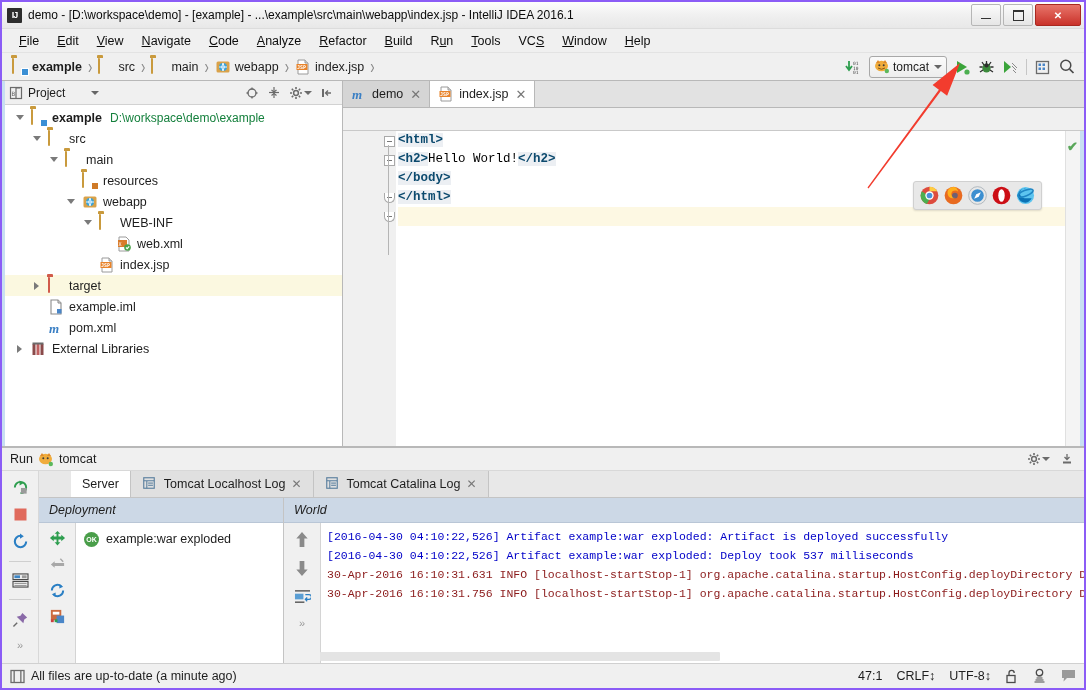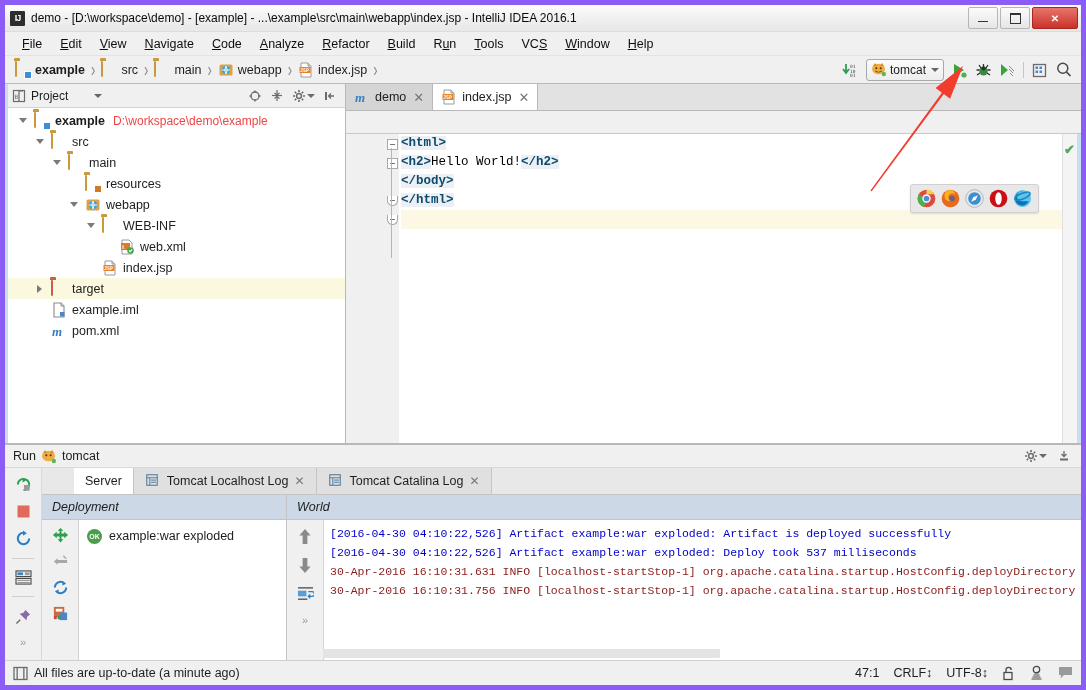--- a/index.html
+++ b/index.html
@@ -8,21 +8,21 @@
     overflow: hidden;
     font-family: "Liberation Sans", sans-serif;
     font-size: 12px;
     color: #1d1d1d;
     background: #f0f0f0;
   }
   #app {
     position: relative;
     width: 1086px; height: 690px;
     background: #f0f0f0;
-    border: 5px solid #8b5cf6;
+    border: 2px solid #8b5cf6;
     box-sizing: border-box;
     display: flex;
     flex-direction: column;
   }
 
   
   .titlebar {
     height: 26px;
     background: linear-gradient(to bottom, #fdfdfd 0%, #f0f0f0 50%, #e8e8e8 100%);
     display: flex; align-items: center;
@@ -174,21 +174,21 @@
   .tri-dn {
     width:0;height:0;border-left:4.5px solid transparent;border-right:4.5px solid transparent;
     border-top:5px solid #7a7a7a;
   }
   .tri-rt {
     width:0;height:0;border-top:4.5px solid transparent;border-bottom:4.5px solid transparent;
     border-left:5px solid #7a7a7a;
   }
   .tlabel { margin-left: 5px; }
   .tlabel.bold { font-weight: bold; }
-  .tpath { color:#ef4444; margin-left: 8px; font-size: 12px; }
+  .tpath { color:#15803d; margin-left: 8px; font-size: 12px; }
 
   
   .ic { width:16px; height:16px; flex:none; position:relative; display:inline-block; }
   .ic-folder {
     width:15px;height:12px;border:1.5px solid #c99a3d;border-radius:1px 2px 2px 2px;
     background:#fff; margin-top:2px;
   }
   .ic-folder:before{
     content:"";position:absolute;left:-1.5px;top:-3.5px;width:6px;height:3px;
     background:#c99a3d;border-radius:1px 1px 0 0;
@@ -634,20 +634,33 @@
             <span class="tlabel">example.iml</span>
           </div>
           <div class="trow" style="padding-left: 25px;">
             <span class="tw"></span>
             <span style="width: 5px; flex: 0 0 auto;"></span>
             <span class="ic"><svg width="16" height="16" viewBox="0 0 16 16">
                 <text x="1" y="13" font-size="13" fill="#3a7fc4" font-family="serif" font-style="italic" font-weight="bold">m</text>
               </svg></span>
             <span class="tlabel">pom.xml</span>
           </div>
+          <div class="trow" style="padding-left: 8px;">
+            <span class="tw">
+              <span class="tri-rt"></span>
+            </span>
+            <span style="width: 5px; flex: 0 0 auto;"></span>
+            <span class="ic"><svg width="16" height="16" viewBox="0 0 16 16">
+                <rect x="1.5" y="3" width="3" height="11" fill="#8a4a4a"></rect>
+                <rect x="5.5" y="3" width="3" height="11" fill="#c06060"></rect>
+                <rect x="9.5" y="3" width="3" height="11" fill="#8a4a4a"></rect>
+                <rect x="1.5" y="1.5" width="11" height="2" fill="#6b6b6b"></rect>
+              </svg></span>
+            <span class="tlabel">External Libraries</span>
+          </div>
         </div>
     </div>
 
     <div class="editor-area">
       <div class="tabbar" id="tabbar">
           <div class="etab">
             <span class="ic"><svg width="16" height="16" viewBox="0 0 16 16">
                 <text x="1" y="13" font-size="13" fill="#3a7fc4" font-family="serif" font-style="italic" font-weight="bold">m</text>
               </svg></span>
             <span>demo</span>

